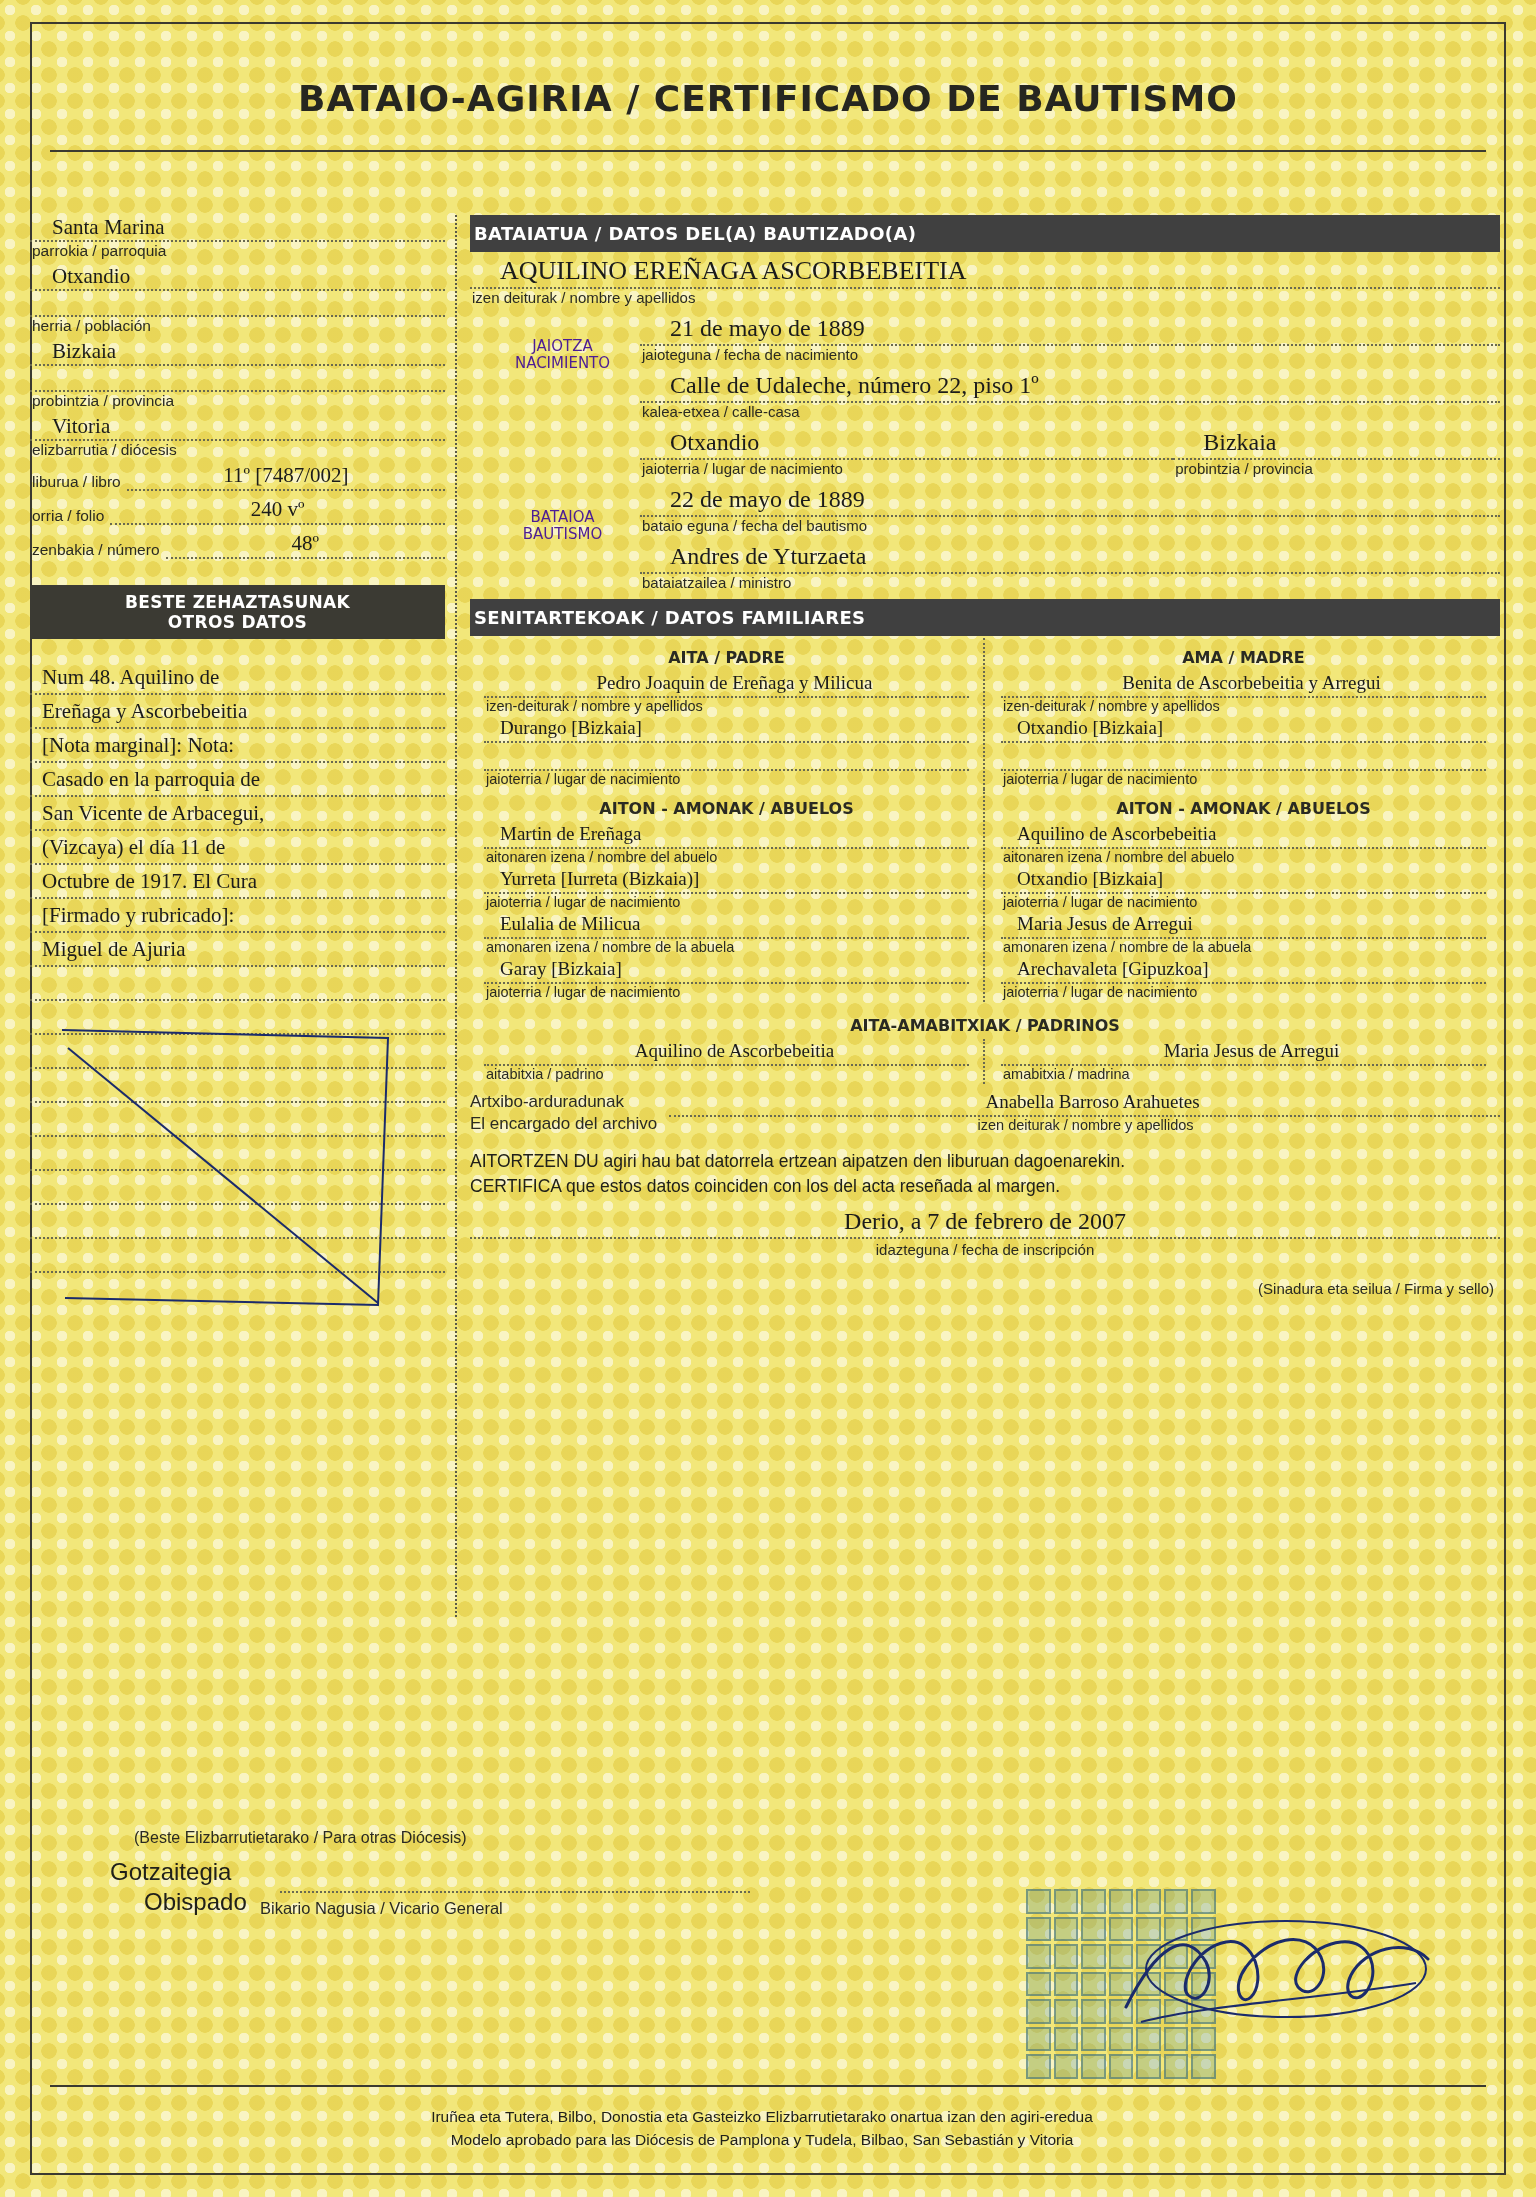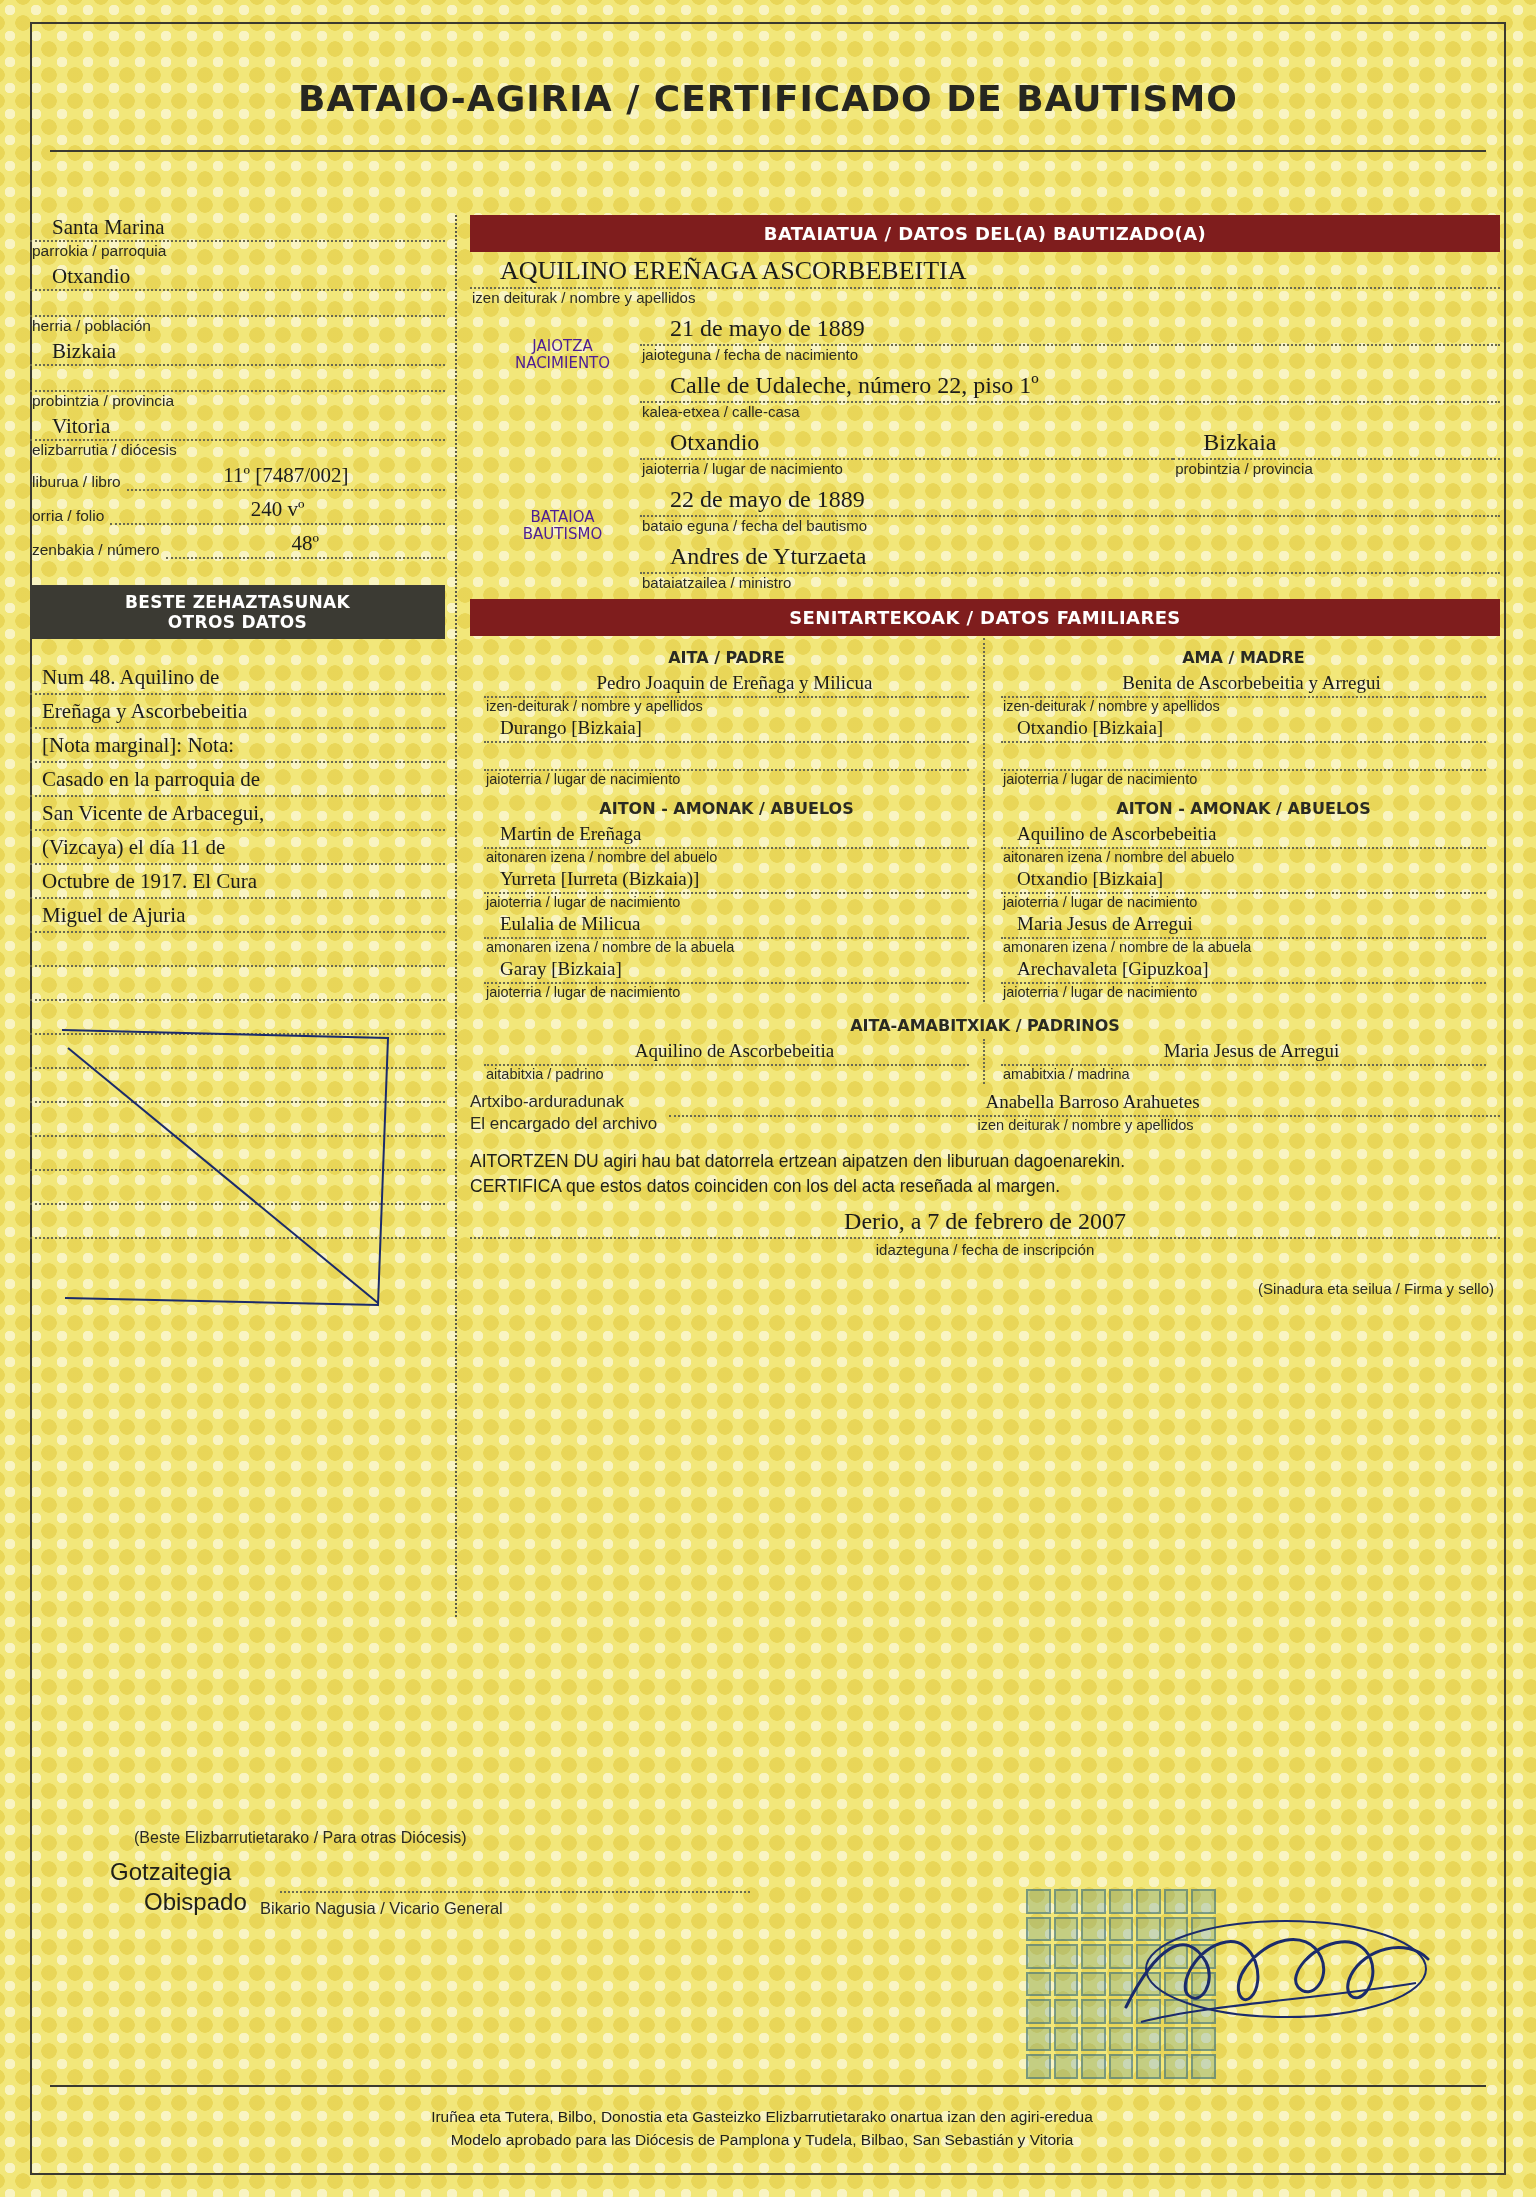--- a/index.html
+++ b/index.html
@@ -80,21 +80,21 @@
     font-family:"Liberation Serif", serif;font-size:21px;color:#1b1b1b;
     white-space:nowrap;
   }
   .strike{
     position:absolute;left:60px;top:1020px;width:330px;height:290px;pointer-events:none;
   }
 
   
   .right{position:absolute;left:470px;top:215px;width:1030px;}
   .bar{
-    background:#7f1d1d;color:#fff;text-align:center;
+    background:#404040;color:#fff;
     font-weight:bold;font-size:18px;letter-spacing:.4px;
     padding:8px 4px;margin-bottom:2px;
     font-family:"DejaVu Sans", sans-serif;
   }
   .row{position:relative;}
   .entry{position:relative;padding-left:170px;}
   .entry.nopad{padding-left:0;}
   .side-lbl{
     position:absolute;left:20px;top:0;width:145px;text-align:center;
     font-size:15px;font-weight:normal;color:#4c1d95;line-height:1.15;
@@ -254,20 +254,23 @@
           <span>Casado en la parroquia de</span>
         </div>
       <div class="nline">
           <span>San Vicente de Arbacegui,</span>
         </div>
       <div class="nline">
           <span>(Vizcaya) el día 11 de</span>
         </div>
       <div class="nline">
           <span>Octubre de 1917. El Cura</span>
+        </div>
+      <div class="nline">
+          <span>[Firmado y rubricado]:</span>
         </div>
       <div class="nline">
           <span>Miguel de Ajuria</span>
         </div>
       <div class="nline">
           <span></span>
         </div>
       <div class="nline">
           <span></span>
         </div>

